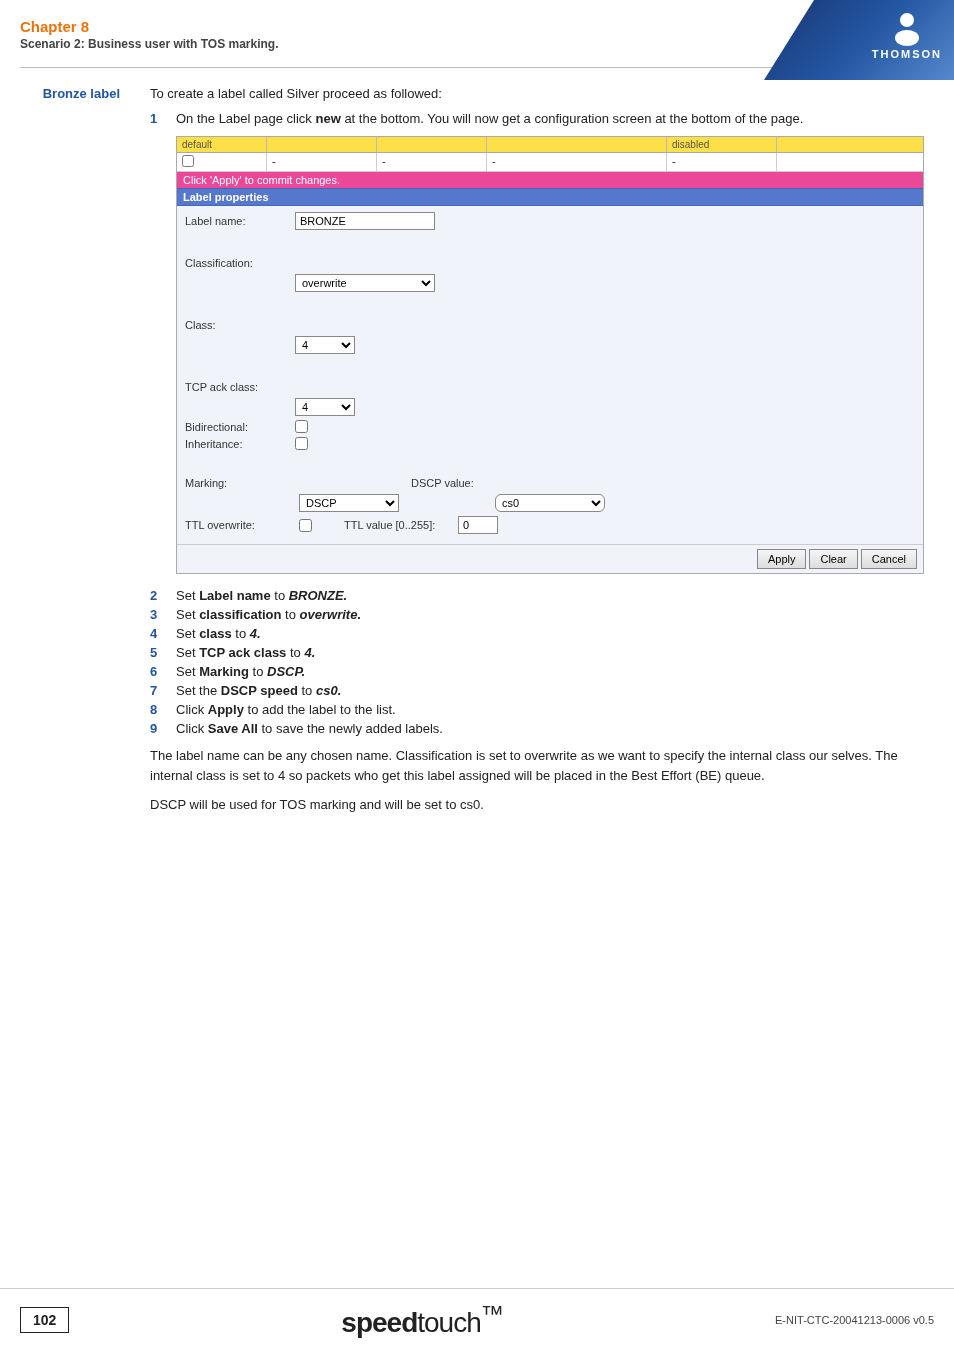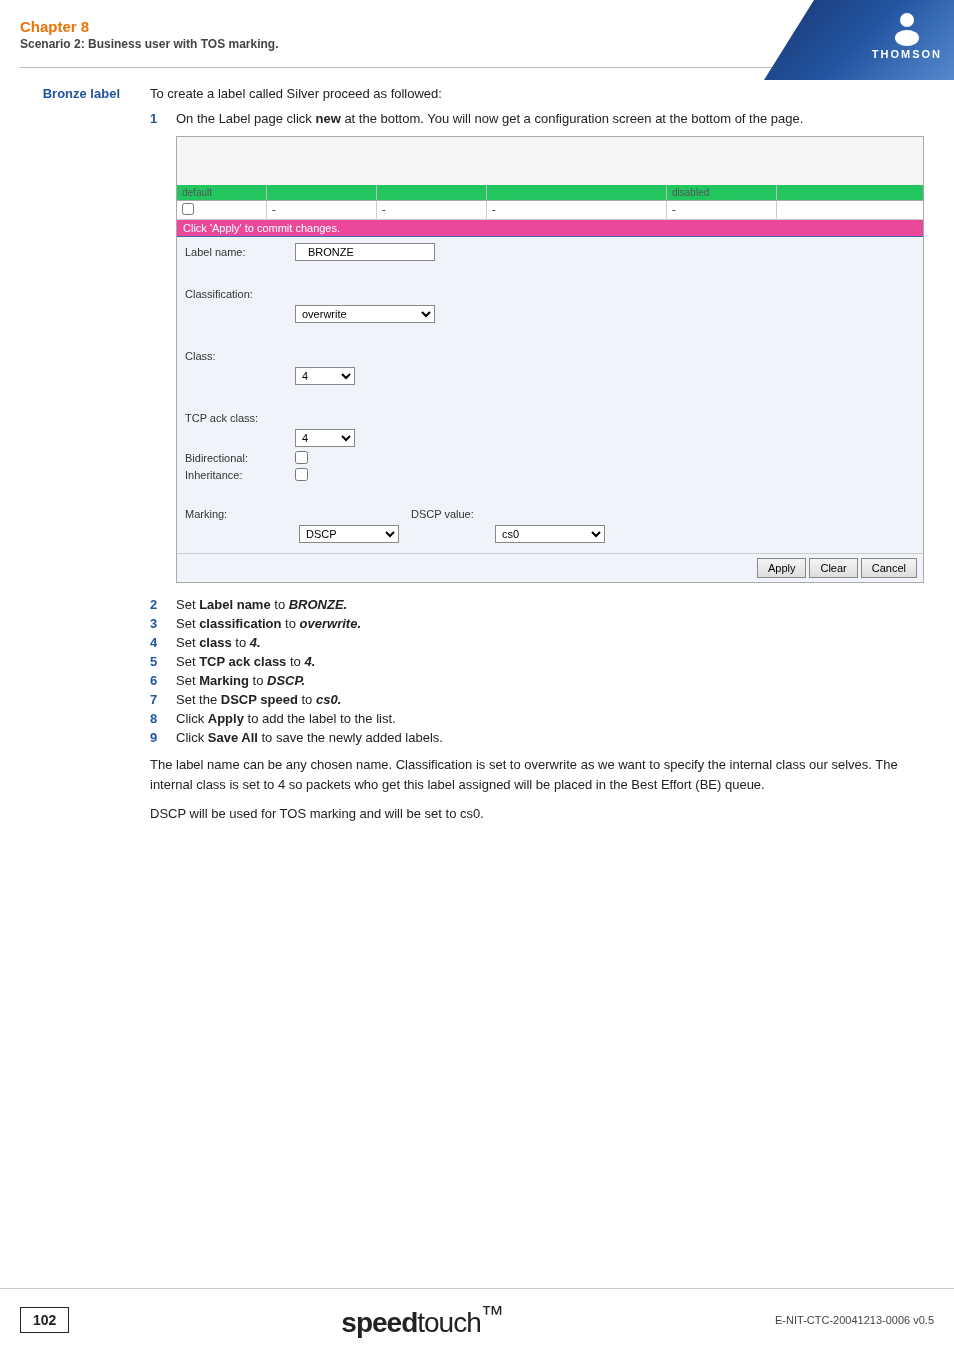--- a/index.html
+++ b/index.html
@@ -86,25 +86,24 @@
     
     .config-panel {
       border: 1px solid #aaa;
       margin: 10px 0 14px 0;
       background: #f5f5f5;
       font-size: 11px;
     }
     .config-table-header {
       display: grid;
       grid-template-columns: 90px 110px 110px 180px 110px;
-      background: #22c55e;
+      background: #fde047;
       border-bottom: 1px solid #aaa;
       font-size: 10px;
       color: #555;
-      margin-top: 48px;
     }
     .config-table-header div {
       padding: 2px 5px;
       border-right: 1px solid #bbb;
     }
     .config-table-row {
       display: grid;
       grid-template-columns: 90px 110px 110px 180px 110px;
       border-bottom: 1px solid #ccc;
       background: #fff;
@@ -140,21 +139,21 @@
       font-size: 11px;
     }
     .prop-label {
       width: 110px;
       color: #333;
       font-size: 11px;
     }
     .prop-input {
       border: 1px solid #888;
       background: #fff;
-      padding: 1px 12px;
+      padding: 1px 4px;
       font-size: 11px;
       height: 18px;
     }
     .prop-input-wide {
       width: 140px;
     }
     .prop-select {
       border: 1px solid #888;
       background: #fff;
       padding: 1px 2px;
@@ -331,20 +330,21 @@
             <input type="checkbox" style="width: 12px; height: 12px;">
           </div>
           <div>-</div>
           <div>-</div>
           <div>-</div>
           <div>-</div>
         </div>
 
         <div class="config-apply-bar">Click 'Apply' to commit changes.</div>
 
+        <div class="label-props-header">Label properties</div>
 
         <div class="label-props-body">
 
           <div class="prop-row">
             <span class="prop-label">Label name:</span>
             <input class="prop-input prop-input-wide" type="text" value="BRONZE" style="">
           </div>
 
           <div class="prop-row">
             <span class="prop-label">Classification:</span>
@@ -379,26 +379,36 @@
 
           <div class="prop-row-double">
             <div class="prop-group">
               <span class="prop-label">Marking:</span>
               <select class="prop-select" style="width:100px;">
                 <option>DSCP</option>
               </select>
             </div>
             <div class="prop-group">
               <span class="prop-label" style="width:80px;">DSCP value:</span>
-              <select class="prop-select" style="width:110px;">
+              <select class="prop-select" style="width:110px;border-radius:6px;">
                 <option>cs0</option>
               </select>
             </div>
           </div>
 
+          <div class="prop-row-double">
+            <div class="prop-group">
+              <span class="prop-label">TTL overwrite:</span>
+              <input type="checkbox" class="prop-checkbox" style="">
+            </div>
+            <div class="prop-group" style="margin-left:20px;">
+              <span class="prop-label" style="width:110px;">TTL value [0..255]:</span>
+              <input class="prop-input" type="text" value="0" style="width: 40px;">
+            </div>
+          </div>
         </div>
 
         <div class="bottom-buttons">
           <button class="btn">Apply</button>
           <button class="btn">Clear</button>
           <button class="btn">Cancel</button>
         </div>
       </div>
 
       <div class="steps-list">

